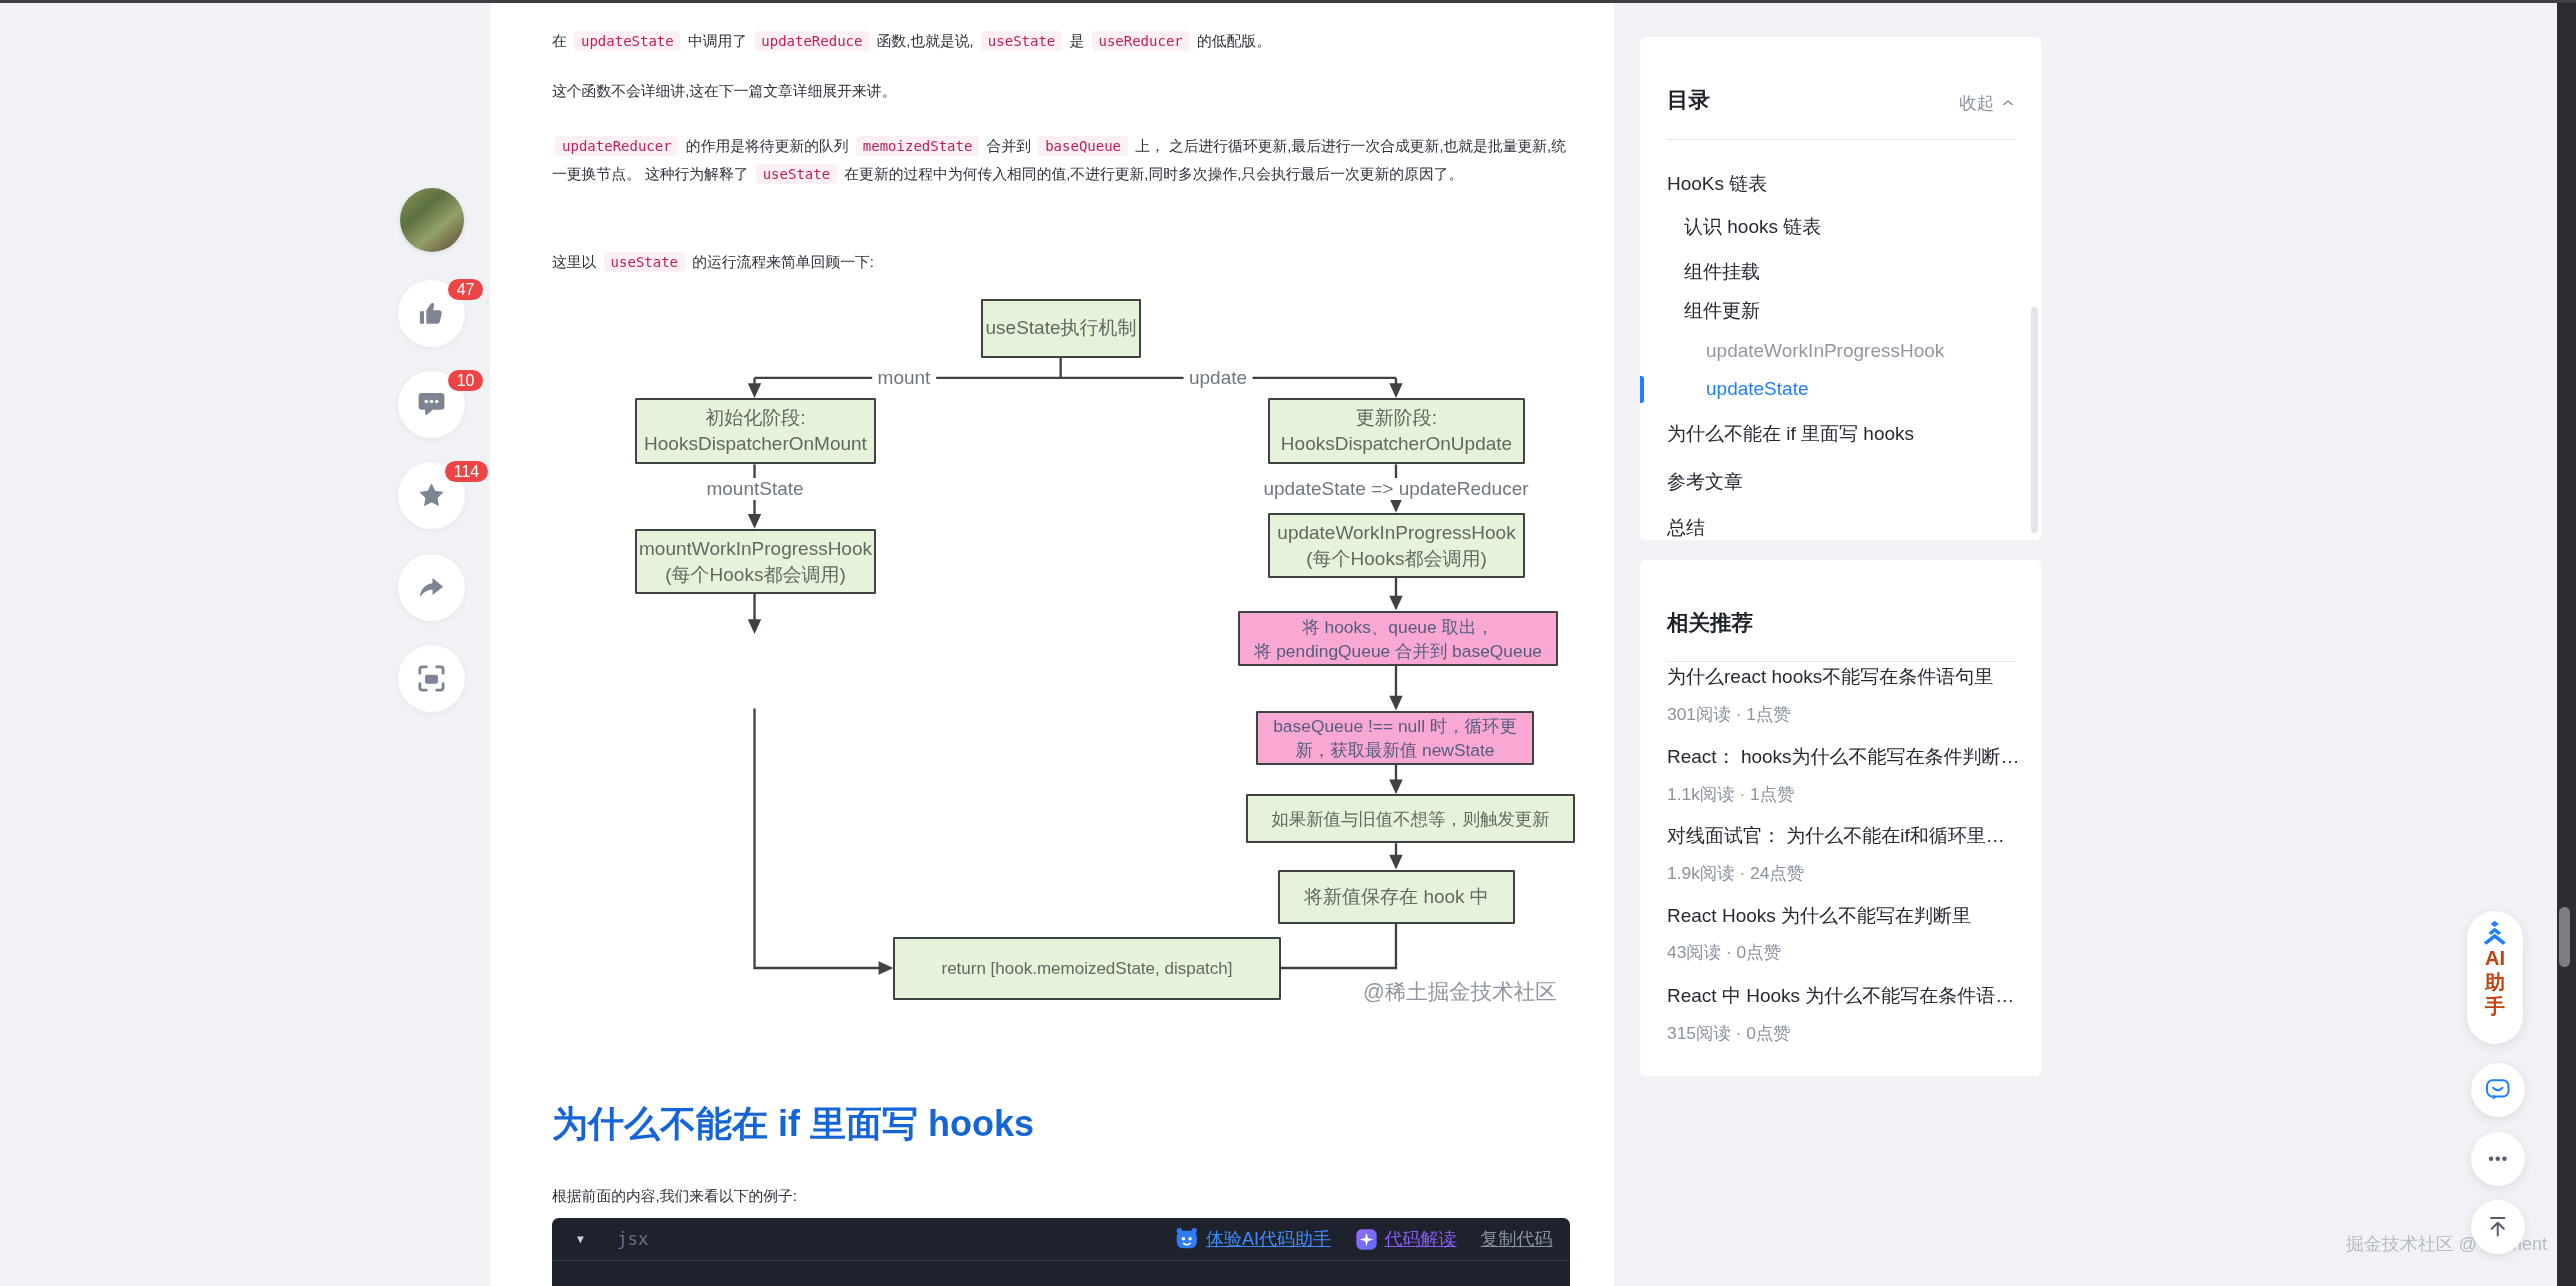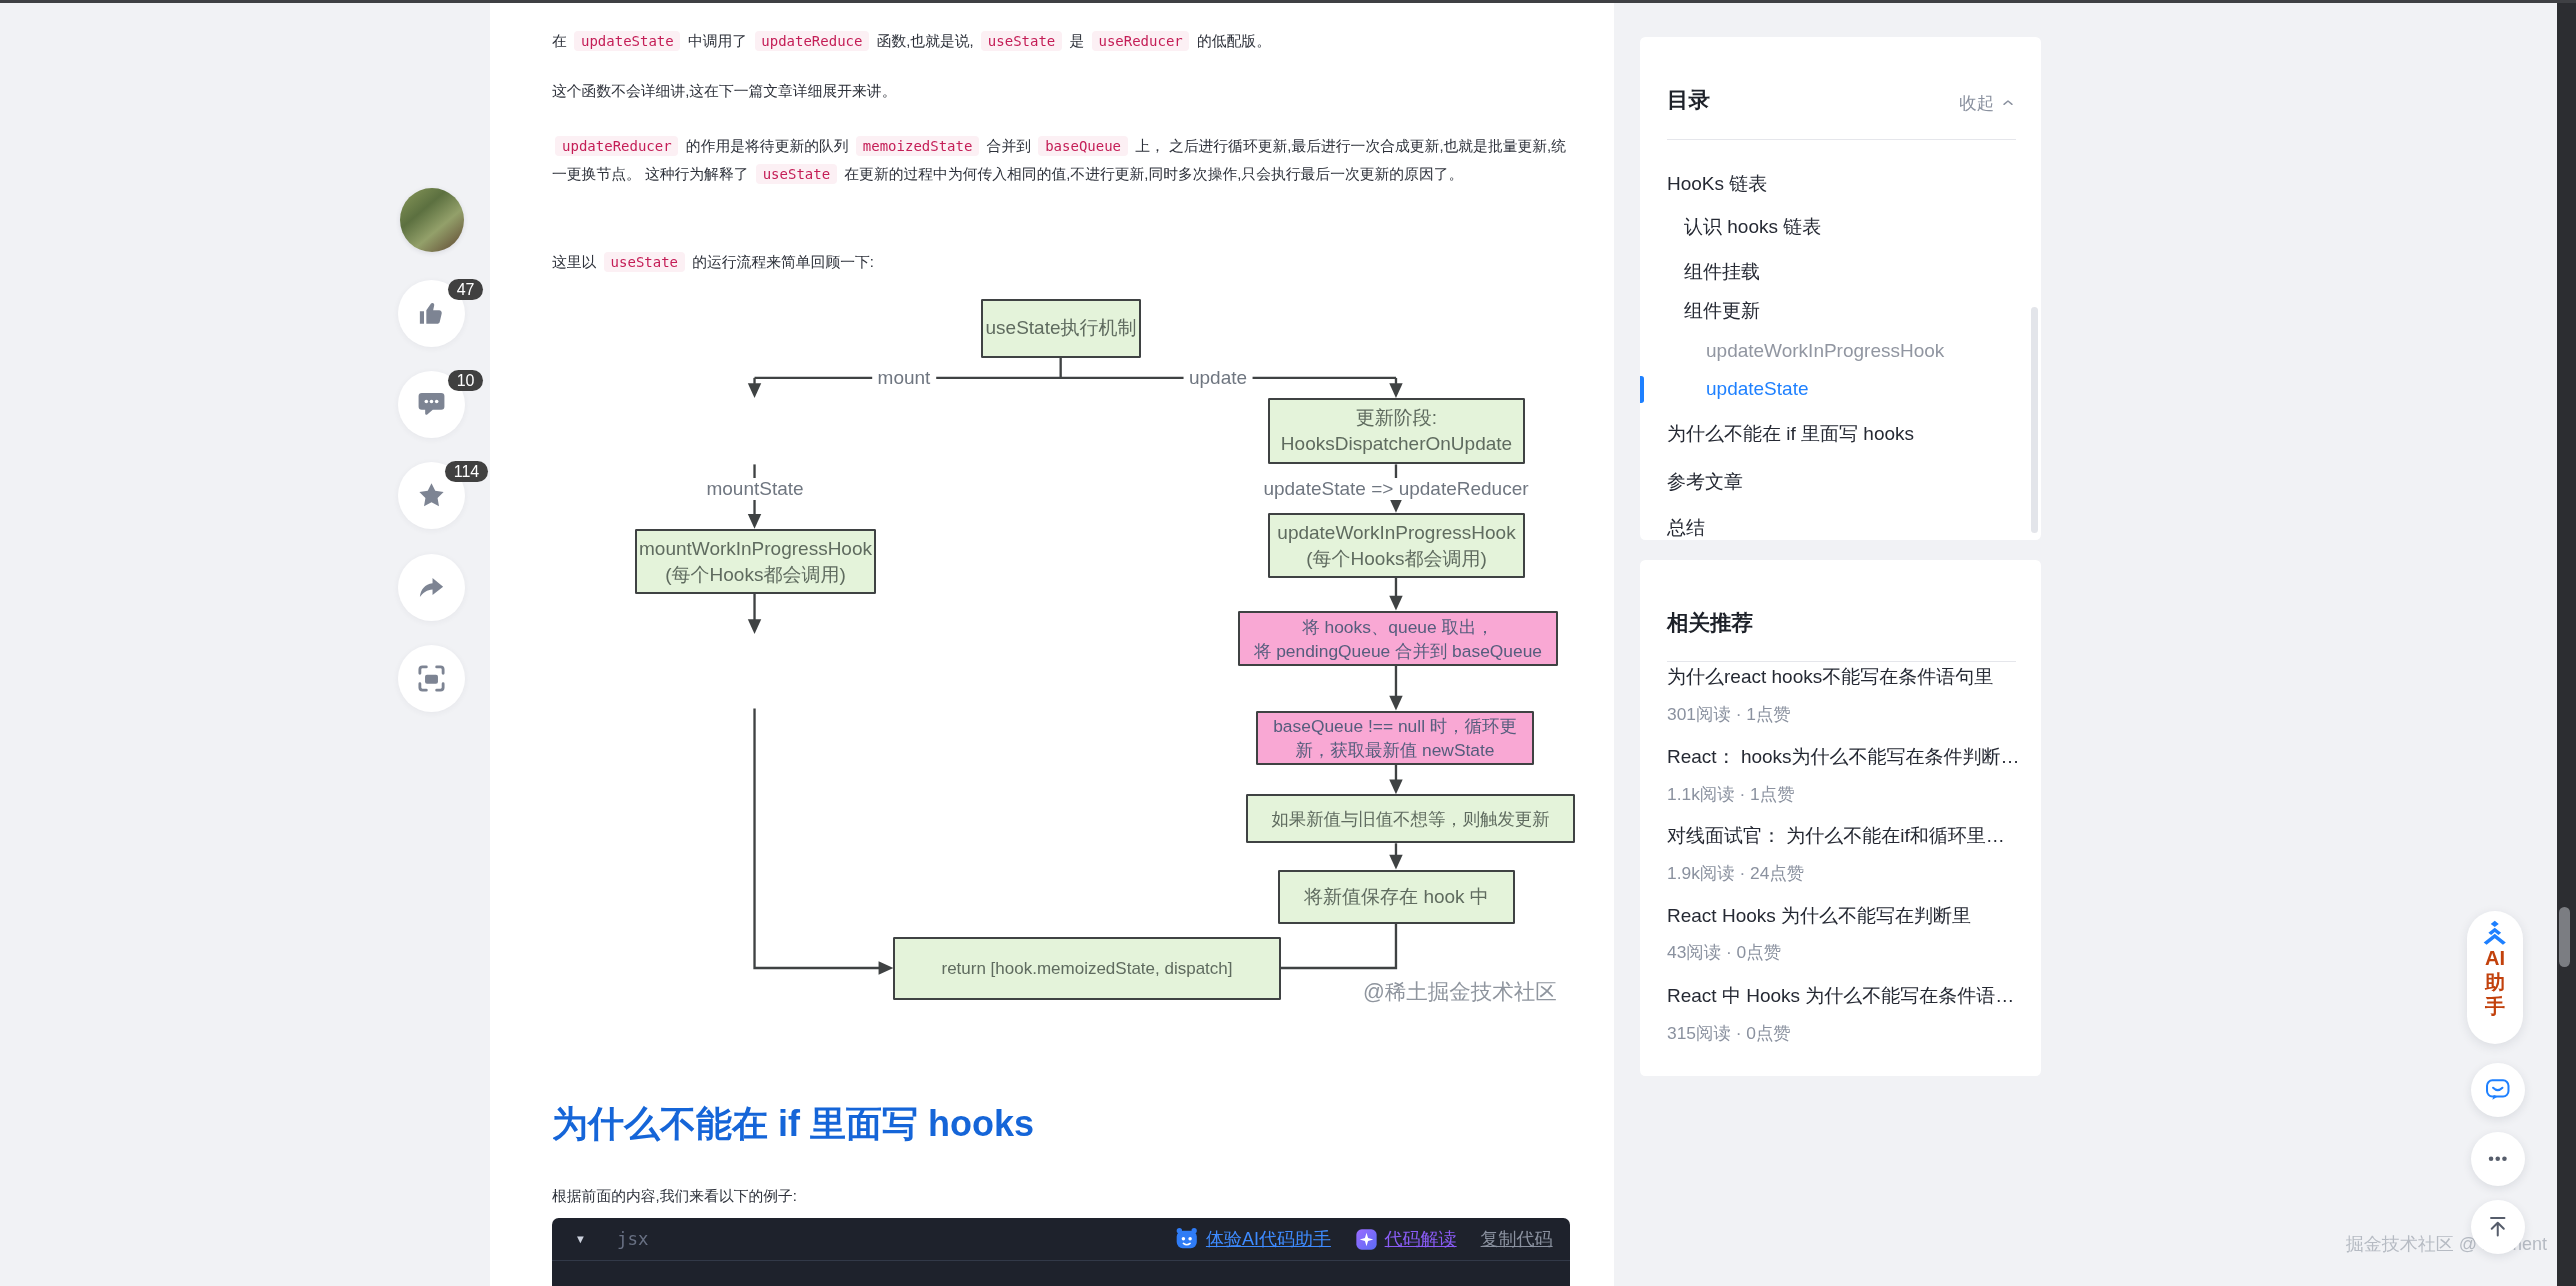--- a/index.html
+++ b/index.html
@@ -52,21 +52,21 @@
   .cbtn.explain{color:#8a5cf6;}
   .cbtn.copy{color:#8a919f;}
 
   
   .avatar{position:absolute;left:400px;top:188px;width:64px;height:64px;border-radius:50%;
     background:linear-gradient(140deg,#8a9a5b 0%,#5c7040 35%,#93a06a 62%,#6e5f41 88%,#d8d8cf 100%);
     box-shadow:0 1.3px 5.4px rgba(50,50,70,.12);}
   .act{position:absolute;left:398px;width:67px;height:67px;border-radius:50%;background:#fff;
     box-shadow:0 1.3px 6.7px rgba(50,50,70,.06);display:flex;align-items:center;justify-content:center;}
   .act svg{display:block;}
-  .badge{position:absolute;background:#404040;color:#fff;font-size:16px;line-height:20px;
+  .badge{position:absolute;background:#ef4444;color:#fff;font-size:16px;line-height:20px;
     padding:0.7px 8.7px;border-radius:11.4px;z-index:3;white-space:nowrap;}
 
   
   .panel{position:absolute;left:1640px;width:401px;background:#fff;border-radius:5.4px;}
   .toc{top:37px;height:503px;}
   .related{top:560px;height:516px;}
   .panel-title{position:absolute;left:27px;font-size:21.5px;font-weight:bold;color:#1d2129;}
   .toc .panel-title{top:48px;}
   .related .panel-title{top:48px;}
   .collapse{position:absolute;right:25.5px;top:54px;display:flex;align-items:center;gap:5.4px;
@@ -144,20 +144,24 @@
           <polygon points="1258.5,478 1248.5,456 1268.5,456"></polygon>
           <polygon points="1258.5,627 1248.5,605 1268.5,605"></polygon>
           <polygon points="1258.5,752 1248.5,730 1268.5,730"></polygon>
           <polygon points="1258.5,864 1248.5,842 1268.5,842"></polygon>
           <polygon points="1004,1011 1026,1001 1026,1021"></polygon>
         </g>
       </svg>
 
       <div class="dnode green" style="left:429px;top:8.7px;width:160px;height:59px">
         <div class="ln">useState执行机制</div>
+      </div>
+      <div class="dnode green" style="left:83px;top:108px;width:241px;height:66px">
+        <div class="ln">初始化阶段:</div>
+          <div class="ln">HooksDispatcherOnMount</div>
       </div>
       <div class="dnode green" style="left:83px;top:239px;width:241px;height:65px">
         <div class="ln">mountWorkInProgressHook</div>
           <div class="ln">(每个Hooks都会调用)</div>
       </div>
       <div class="dnode green ret" style="left:341px;top:647px;width:388px;height:63px">
         <div class="ln">return [hook.memoizedState, dispatch]</div>
       </div>
       <div class="dnode green" style="left:716px;top:108px;width:257px;height:66px">
         <div class="ln">更新阶段:</div>

